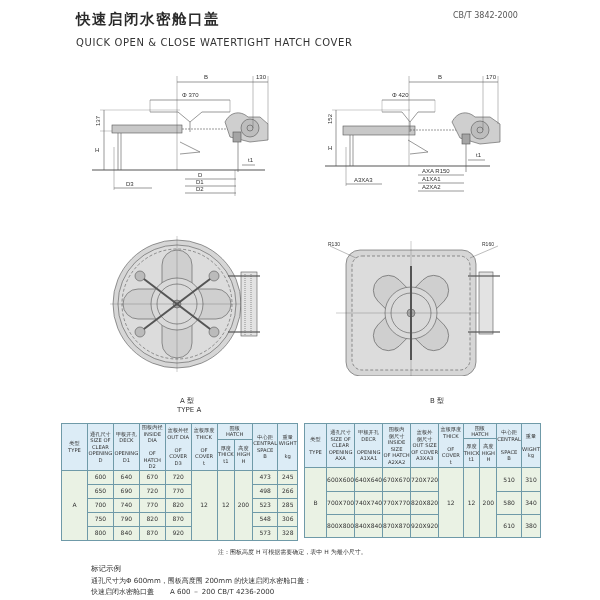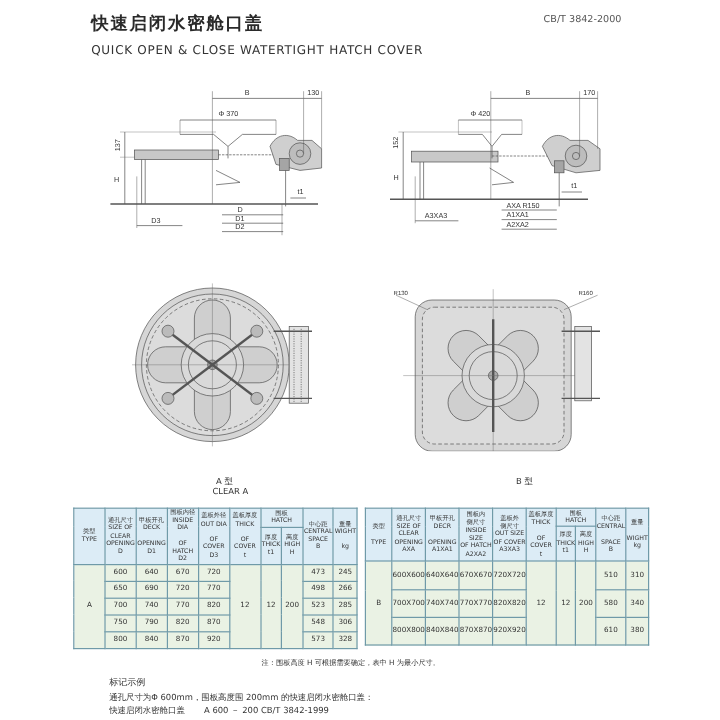--- a/index.html
+++ b/index.html
@@ -158,21 +158,21 @@
       <line x1="0" y1="68" x2="140" y2="68" stroke-width="0.3"></line>
       <rect x="131" y="36" width="16" height="64" fill="#e3e3e3"></rect>
       <line x1="118" y1="40" x2="150" y2="40" stroke-width="1.2"></line>
       <line x1="118" y1="96" x2="150" y2="96" stroke-width="1.2"></line>
       <line x1="135" y1="38" x2="135" y2="100" stroke-dasharray="1 1"></line>
       <line x1="141" y1="38" x2="141" y2="100" stroke-dasharray="1 1"></line>
     </g>
   </svg>
 </div>
 <div class="cap" style="left:180px; top:396px;">A 型</div>
-<div class="cap" style="left:177px; top:406px;">CLEAR A</div>
+<div class="cap" style="left:177px; top:406px;">TYPE A</div>
 
 <div class="drawing" style="left:322px; top:236px;">
   <svg width="180" height="140" viewBox="0 0 180 140" font-family="Liberation Sans, sans-serif" font-size="5" fill="#333">
     <g stroke="#555" stroke-width="0.6">
       <rect x="24" y="14" width="130" height="126" rx="14" fill="#d6d6d6"></rect>
       <rect x="30" y="20" width="118" height="114" rx="10" fill="#dcdcdc" stroke-dasharray="3 2"></rect>
       <g transform="rotate(45 89 77)">
         <rect x="74" y="30" width="30" height="94" rx="15" fill="#cfcfcf"></rect>
         <rect x="42" y="62" width="94" height="30" rx="15" fill="#cfcfcf"></rect>
       </g>
@@ -393,14 +393,14 @@
     <td class="b">610</td>
     <td class="b">380</td>
   </tr>
 </tbody>
   </table>
 
 <div class="abs note">注：围板高度 H 可根据需要确定，表中 H 为最小尺寸。</div>
 <div class="abs mk-title">标记示例</div>
 <div class="abs mk-line1">通孔尺寸为Φ 600mm，围板高度围 200mm 的快速启闭水密舱口盖：</div>
 <div class="abs mk-line2">
-  <span>快速启闭水密舱口盖</span><span>A 600 － 200  CB/T 3842-1999</span>
+  <span>快速启闭水密舱口盖</span><span>A 600 － 200  CB/T 4236-2000</span>
 </div>
 
 </body></html>

